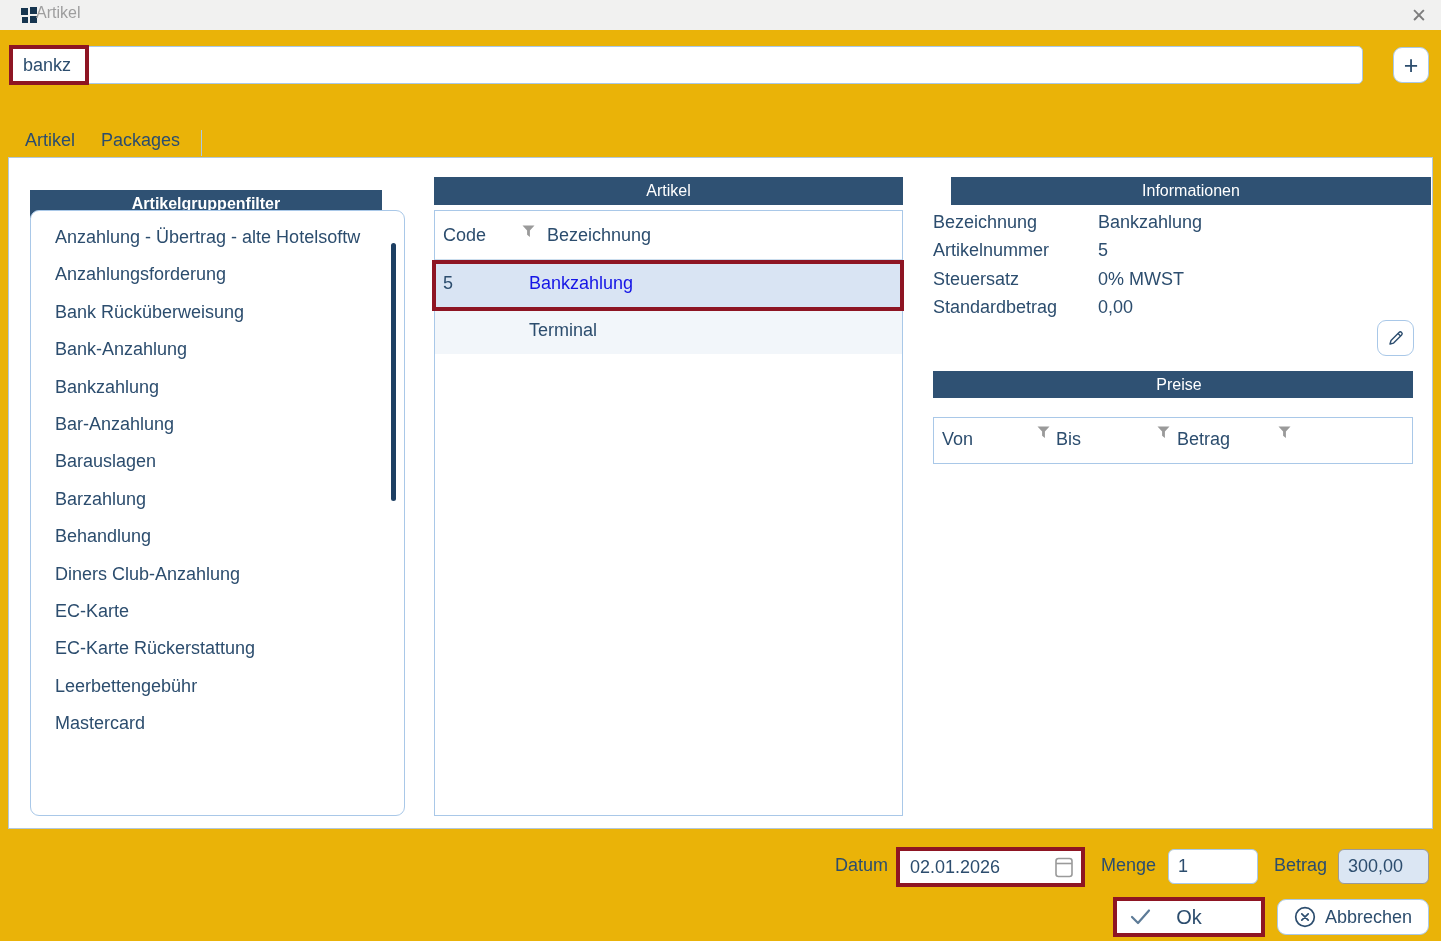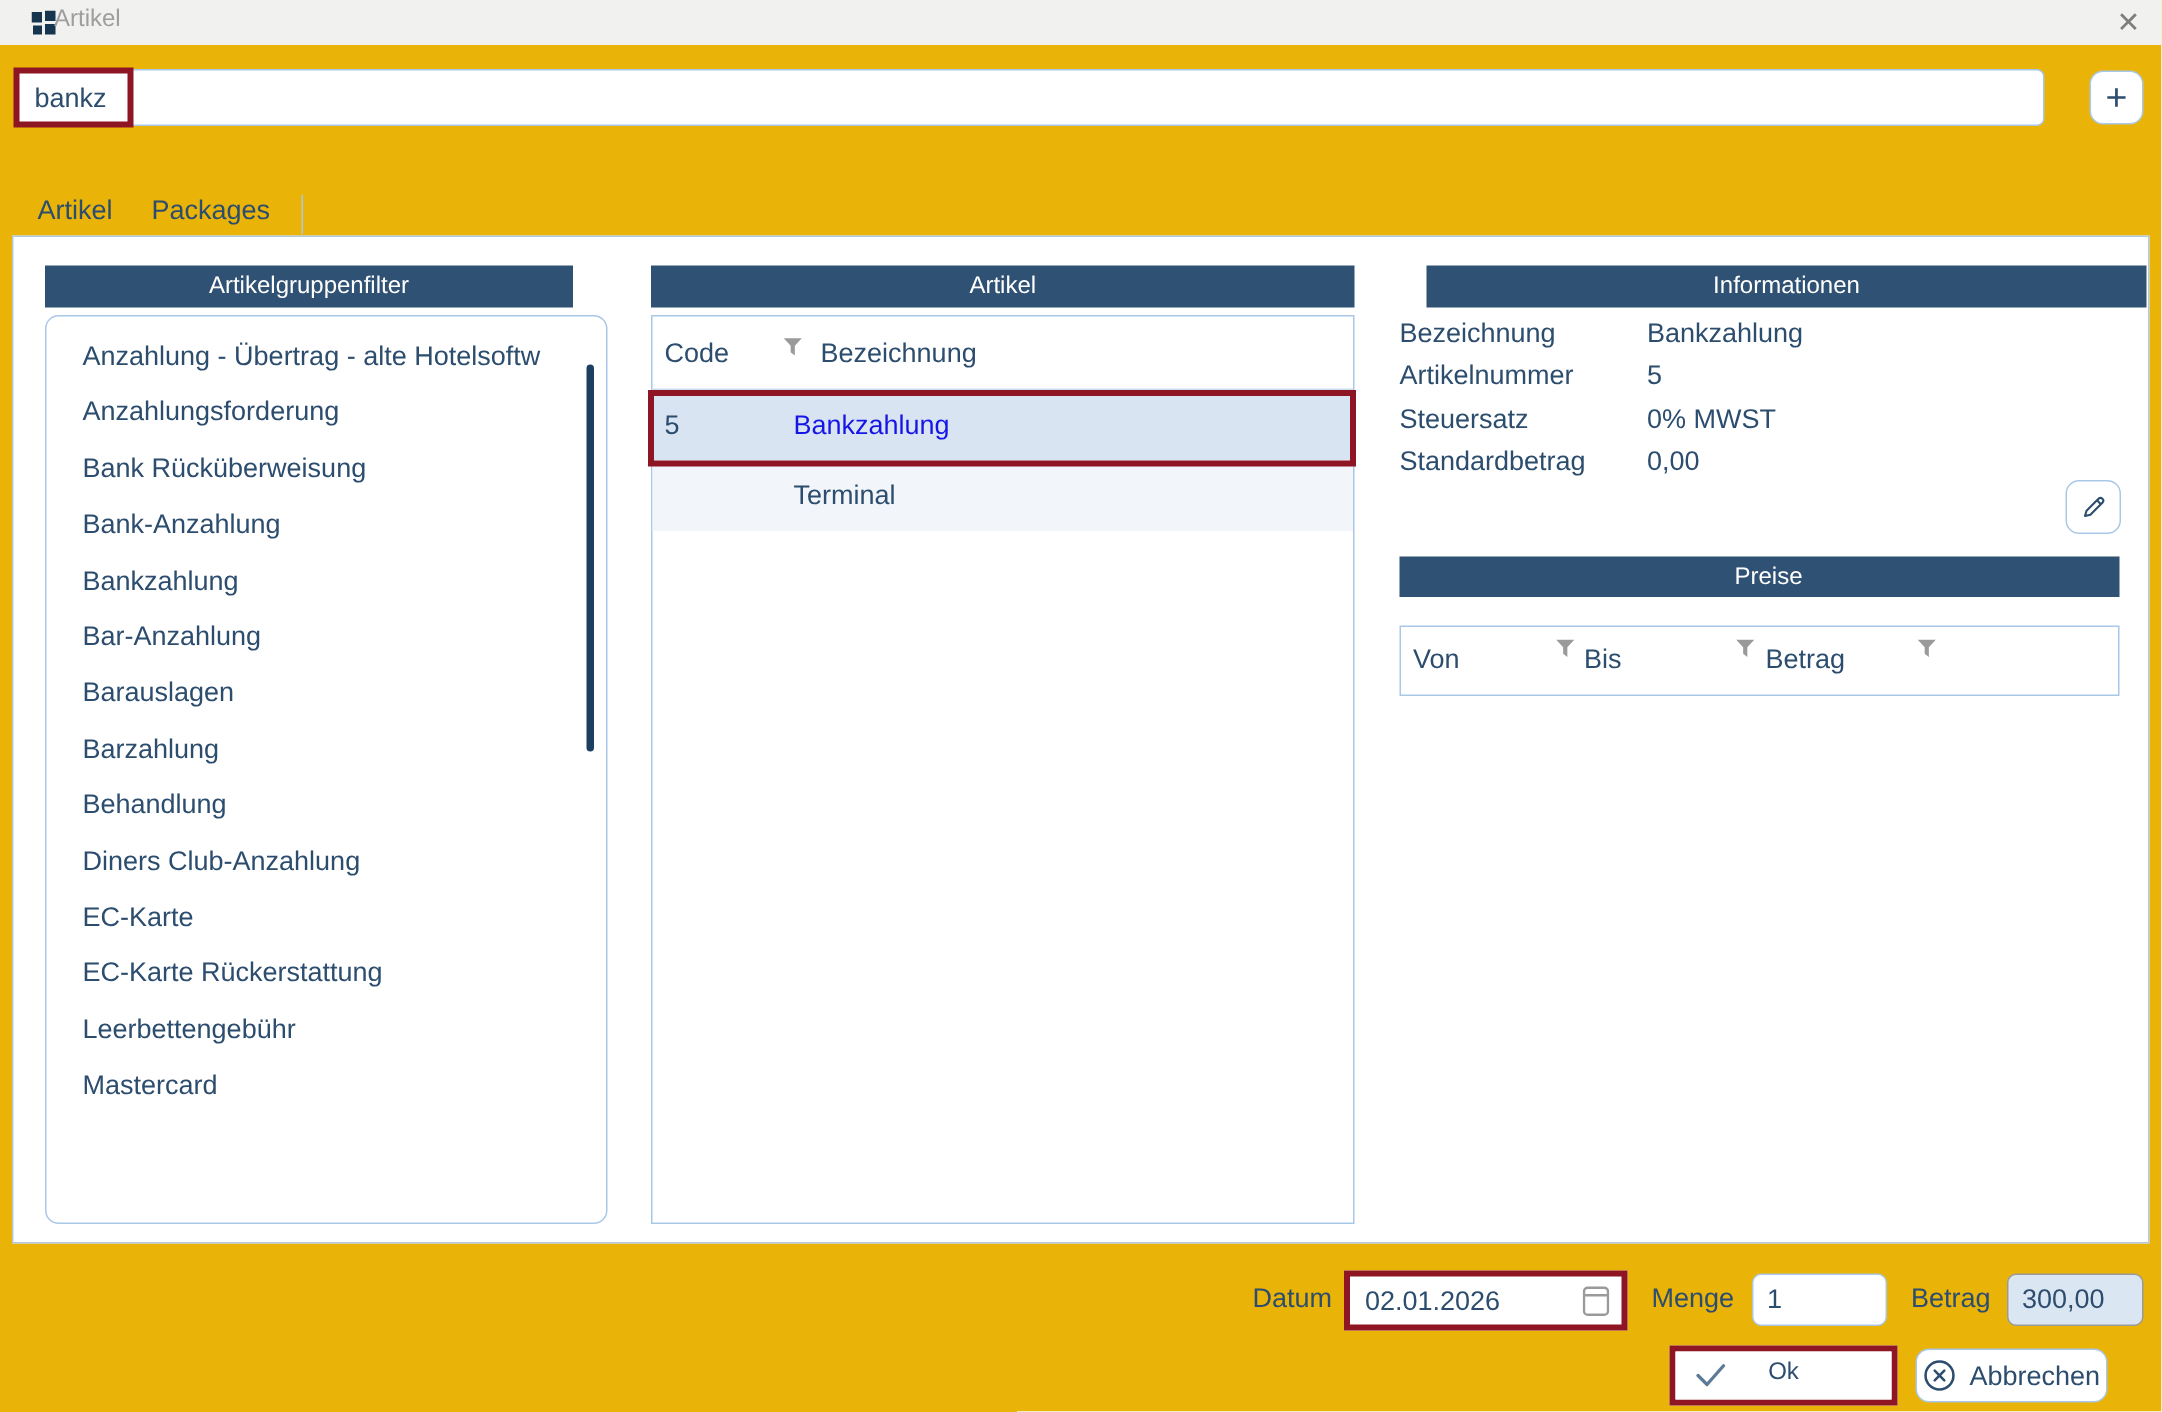--- a/index.html
+++ b/index.html
@@ -21,21 +21,21 @@
   
   .tabs { position:absolute; left:12px; top:128px; height:30px; display:flex; align-items:flex-start; }
   .tab { font-size:18px; color:#2c4d6e; padding:2px 13px 7px; cursor:pointer; border-bottom:3px solid transparent; }
   .tab.active { border-bottom:3px solid #24476b; }
   .tab-sep { width:1px; height:26px; background:#a9c8e8; margin-left:8px; margin-top:2px; }
 
   
   .content-panel { position:absolute; left:8px; top:157px; width:1425px; height:672px; border:1px solid #b2c8dc; background:#fff; }
 
   .panel-header { position:absolute; height:28px; background:#2f5173; color:#ffffff; font-size:16px; display:flex; align-items:center; justify-content:center; }
-  .ph-filter { left:30px; top:177px; width:352px; }
+  .ph-filter { left:30px; top:190px; width:352px;font-weight:bold; }
   .ph-artikel { left:434px; top:177px; width:469px; }
   .ph-info { left:933px; top:177px; width:480px;margin-left:18px; }
   .ph-preise { left:933px; top:371px; width:480px; height:27px;padding-left:12px; }
 
   
   .filter-list { position:absolute; left:30px; top:210px; width:375px; height:606px; border:1px solid #a9c8e8; border-radius:9px; background:#fff; padding-top:8px; overflow:hidden; }
   .filter-item { height:37.4px; line-height:37.4px; padding-left:24px; font-size:18px; color:#2c4d6e; white-space:nowrap; overflow:hidden; cursor:pointer; }
   .filter-scrollbar { position:absolute; left:391px; top:243px; width:5px; height:258px; background:#1d3f63; border-radius:3px; cursor:grab; }
 
   
@@ -66,22 +66,22 @@
   .f-label { position:absolute; font-size:18px; color:#2c4d6e; }
   .datum-annotation { position:absolute; left:896px; top:847px; width:189px; height:40px; border:4px solid #8e1523; background:#fff; }
   .datum-value { position:absolute; left:10px; top:6px; font-size:18px; color:#2c4d6e; }
   .calendar-icon { position:absolute; right:8px; top:6px; cursor:pointer; }
   .menge-input { position:absolute; left:1168px; top:849px; width:90px; height:35px; border:1px solid #a9c8e8; border-radius:6px; font-size:18px; color:#2c4d6e; padding-left:9px; font-family:"Liberation Sans",sans-serif; outline:none; }
   .betrag-input { position:absolute; left:1338px; top:849px; width:91px; height:35px; border:1px solid #9a9a9a; border-radius:6px; background:#dbe6f3; font-size:18px; color:#2c4d6e; padding-left:9px; font-family:"Liberation Sans",sans-serif; outline:none; }
 
   .ok-annotation { position:absolute; left:1113px; top:897px; width:152px; height:40px; border:4px solid #8e1523; background:#fff; }
   .ok-button { position:relative; width:100%; height:100%; background:#fff; border:none; cursor:pointer; font-family:"Liberation Sans",sans-serif; }
   .ok-check { position:absolute; left:13px; top:7px; }
-  .ok-label { position:absolute; left:0; right:0; top:5px; text-align:center; font-size:16px; color:#2c4d6e; }
-  .cancel-button { position:absolute; left:1277px; top:899px; width:128px; height:36px; border:1px solid #a9c8e8; border-radius:9px; background:#fff; display:flex; align-items:center; justify-content:center; gap:9px; font-size:18px; color:#2c4d6e; cursor:pointer; font-family:"Liberation Sans",sans-serif; }
+  .ok-label { position:absolute; left:0; right:0; top:5px; text-align:center; font-size:20px; color:#2c4d6e; }
+  .cancel-button { position:absolute; left:1277px; top:899px; width:152px; height:36px; border:1px solid #a9c8e8; border-radius:9px; background:#fff; display:flex; align-items:center; justify-content:center; gap:9px; font-size:18px; color:#2c4d6e; cursor:pointer; font-family:"Liberation Sans",sans-serif; }
 </style>
 </head>
 <body>
 
 <div class="app">
 
   <div class="titlebar">
     <svg class="app-icon" viewBox="0 0 17 17">
       <rect x="0" y="1" width="7" height="7" fill="#16354f"></rect>
       <rect x="9" y="0" width="7" height="7" fill="#16354f"></rect>

